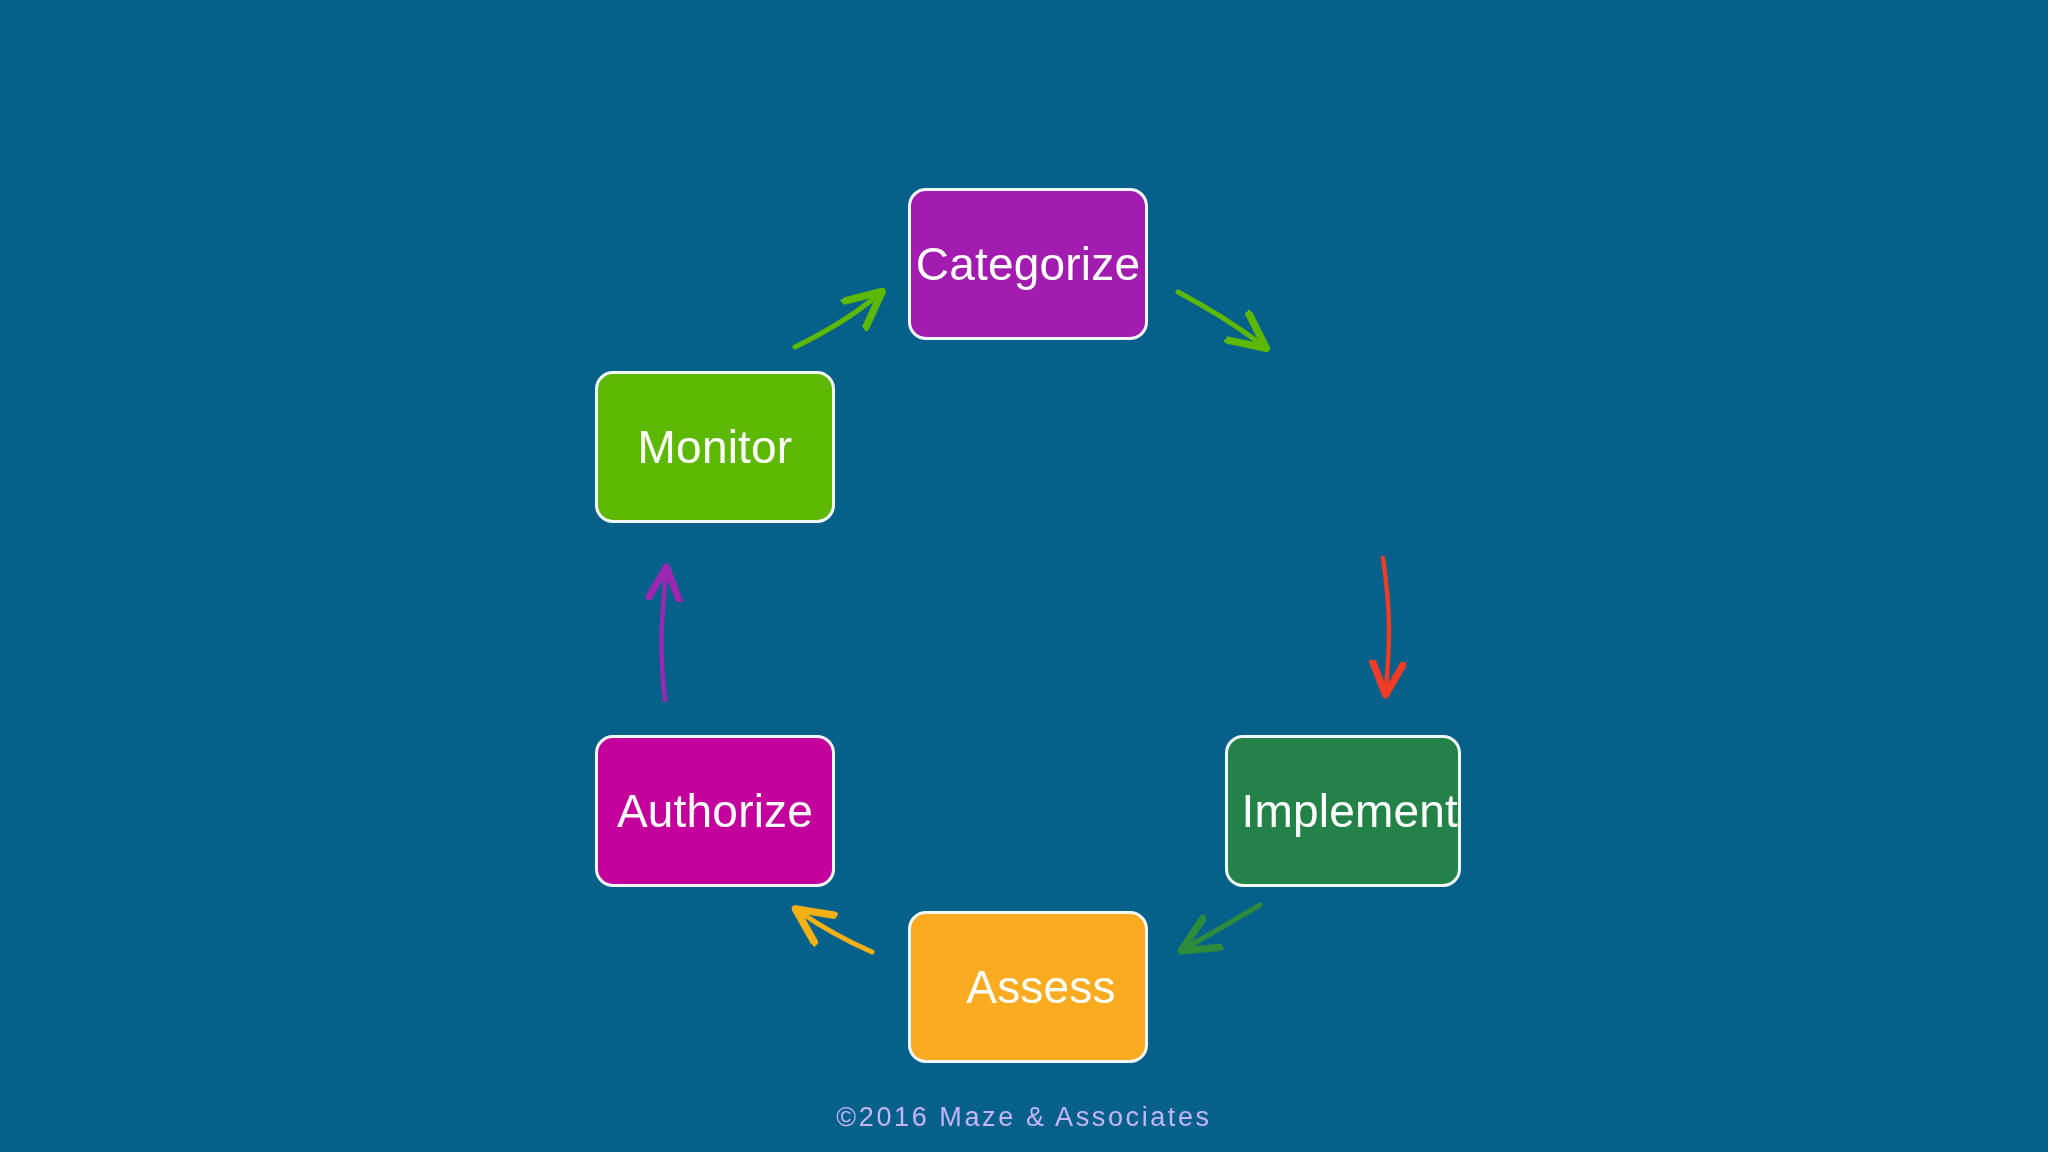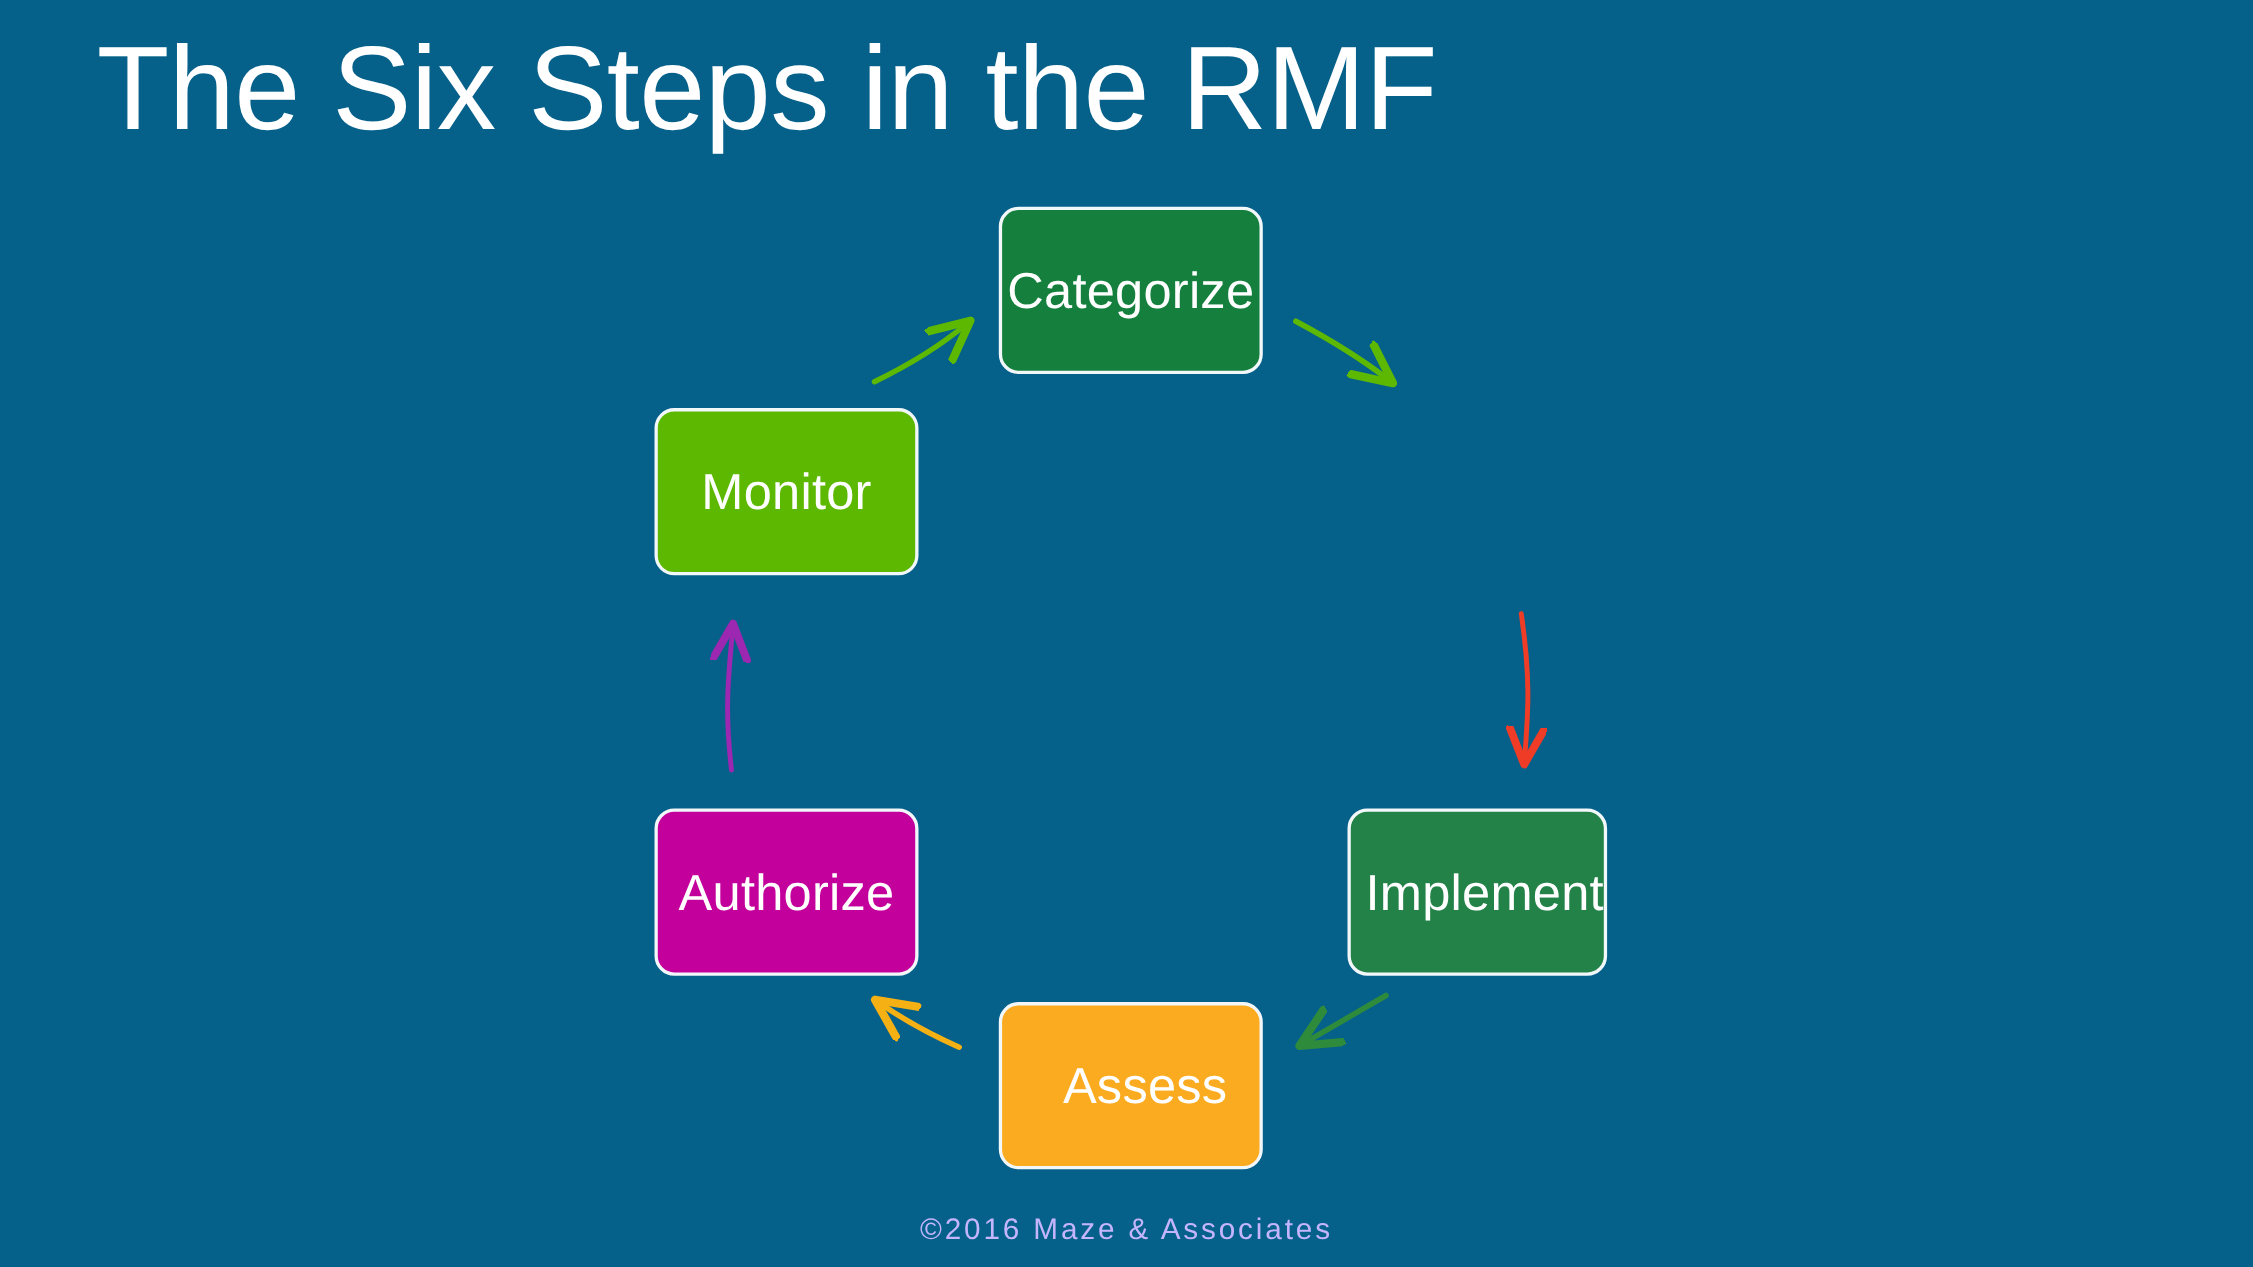--- a/index.html
+++ b/index.html
@@ -73,21 +73,20 @@
     font-weight: 400;
     letter-spacing: 2.6px;
     -webkit-font-smoothing: antialiased;
   }
 </style>
 </head>
 <body>
 
 <div id="slide">
 
-  <div id="slide-title">The Six Steps in the RMF</div>
 
   <svg id="cycle-svg" viewBox="0 0 2048 1152" xmlns="http://www.w3.org/2000/svg">
     <defs>
       <marker id="ah-green-a" markerWidth="9" markerHeight="9" refX="6.5" refY="4" orient="auto" markerUnits="strokeWidth">
         <path d="M0.5,0.6 L7.6,4 L0.5,7.4" fill="none" stroke="#5cb800" stroke-width="1.5" stroke-linecap="round" stroke-linejoin="round"></path>
       </marker>
       <marker id="ah-green-b" markerWidth="9" markerHeight="9" refX="6.5" refY="4" orient="auto" markerUnits="strokeWidth">
         <path d="M0.5,0.6 L7.6,4 L0.5,7.4" fill="none" stroke="#5cb800" stroke-width="1.5" stroke-linecap="round" stroke-linejoin="round"></path>
       </marker>
       <marker id="ah-red" markerWidth="9" markerHeight="9" refX="6.5" refY="4" orient="auto" markerUnits="strokeWidth">
@@ -110,21 +109,21 @@
 
     <path d="M 1383,558 C 1392,620 1389,650 1386,690" fill="none" stroke="#ef3c27" stroke-width="4.5" stroke-linecap="round" marker-end="url(#ah-red)"></path>
 
     <path d="M 1260,905 C 1234,920 1208,935 1186,948" fill="none" stroke="#2e8b3c" stroke-width="5" stroke-linecap="round" marker-end="url(#ah-darkgreen)"></path>
 
     <path d="M 872,952 C 845,940 820,926 800,912" fill="none" stroke="#f5b013" stroke-width="5" stroke-linecap="round" marker-end="url(#ah-amber)"></path>
 
     <path d="M 665,700 C 658,640 663,610 666,572" fill="none" stroke="#9c27b0" stroke-width="4.5" stroke-linecap="round" marker-end="url(#ah-purple)"></path>
   </svg>
 
-  <div class="node-box" id="box-categorize" style="background:#15803d;">
+  <div class="node-box" id="box-categorize" style="background:#a21caf;">
     <span class="node-label">Categorize</span>
   </div>
 
 
   <div class="node-box" id="box-implement" style="background:#238248;justify-content:flex-end;">
     <span class="node-label">Implement</span>
   </div>
 
   <div class="node-box" id="box-assess" style="background:#fbab20;">
     <span class="node-label">Assess</span>

